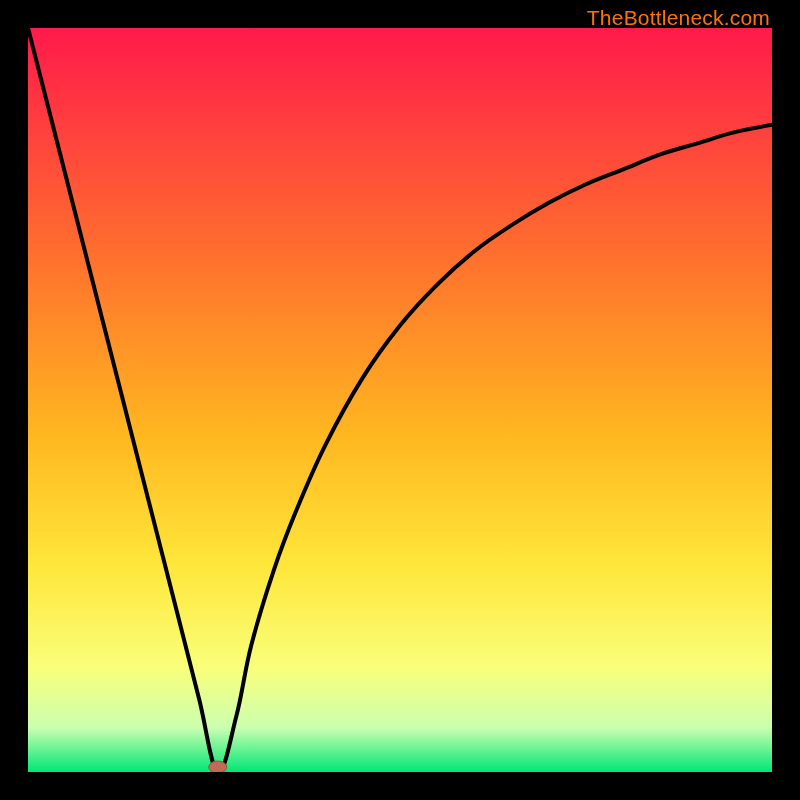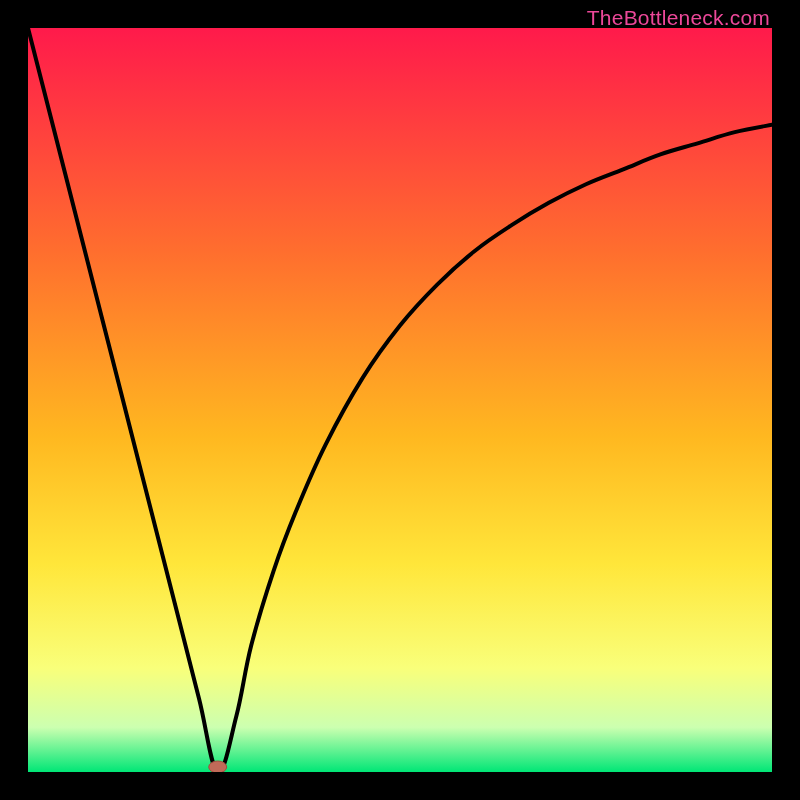--- a/index.html
+++ b/index.html
@@ -25,21 +25,21 @@
     width: 744px;
     height: 744px;
   }
   .watermark {
     position: absolute;
     top: 6px;
     right: 30px;
     font-family: Arial, Helvetica, sans-serif;
     font-size: 21px;
     font-weight: 500;
-    color: #ec4899;
+    color: #f97316;
     letter-spacing: 0.2px;
   }
 </style>
 </head>
 <body>
 
 <div class="frame">
   <svg class="plot-area" viewBox="0 0 744 744" preserveAspectRatio="none">
     <defs>
       <linearGradient id="bg-grad" x1="0" y1="0" x2="0" y2="1">

